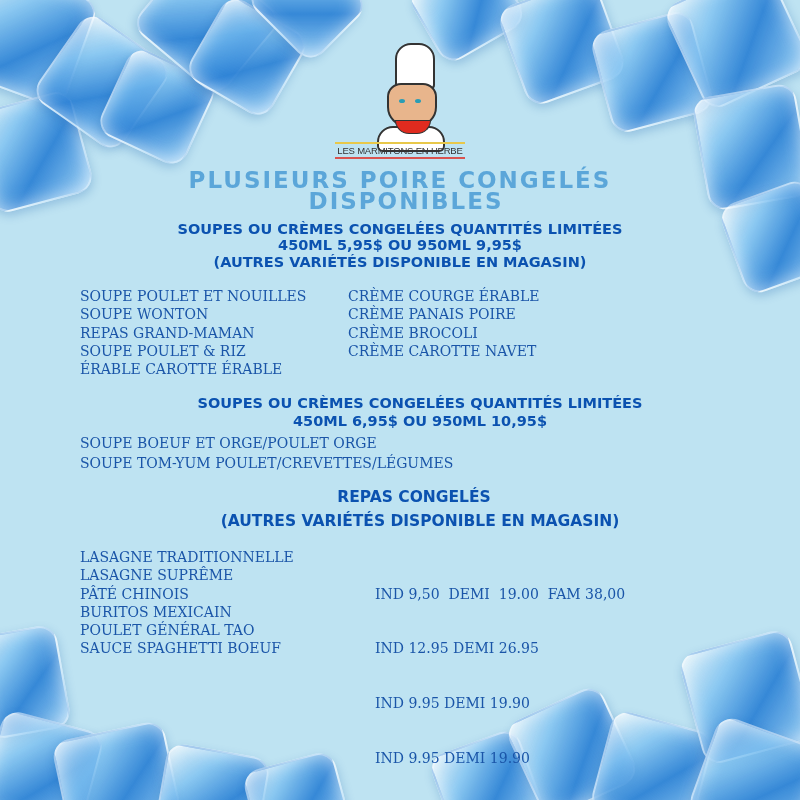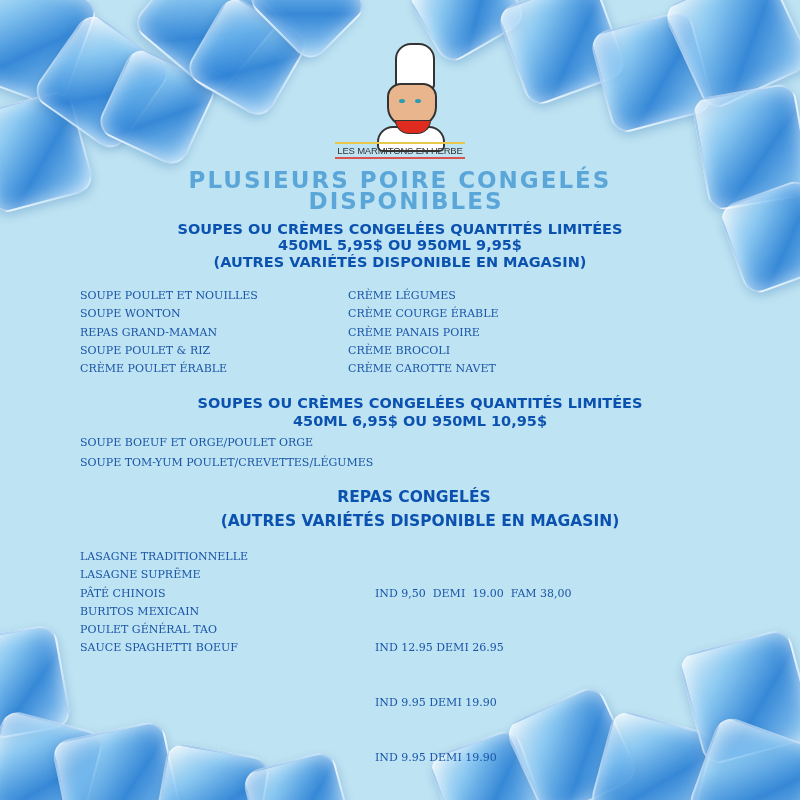--- a/index.html
+++ b/index.html
@@ -10,21 +10,21 @@
   .logo { position:absolute; left:335px; top:38px; width:130px; height:120px; }
   .chef-hat { position:absolute; left:60px; top:5px; width:36px; height:42px; background:#fff; border:2px solid #333; border-radius:16px 16px 4px 4px; }
   .chef-face { position:absolute; left:52px; top:45px; width:46px; height:40px; background:#e8b58c; border:2px solid #333; border-radius:14px 14px 20px 20px; }
   .chef-eye { position:absolute; top:14px; width:6px; height:4px; background:#2a9db5; border-radius:50%; }
   .chef-scarf { position:absolute; left:60px; top:82px; width:34px; height:12px; background:#e02b1f; border:1px solid #333; border-radius:0 0 16px 16px; }
   .chef-body { position:absolute; left:42px; top:88px; width:64px; height:22px; background:#fff; border:2px solid #333; border-radius:16px 16px 6px 6px; }
   .logo-bar { position:absolute; left:0; width:130px; height:2px; }
   .logo-text { position:absolute; left:0; top:107px; width:130px; text-align:center; font-family:"Liberation Sans", sans-serif; font-size:9.5px; color:#333; letter-spacing:-0.2px; }
   .title { position:absolute; left:0; width:800px; text-align:center; font-family:"DejaVu Sans", sans-serif; font-weight:bold; color:#5ba6d9; font-size:23px; letter-spacing:2px; line-height:20px; }
   .head { position:absolute; left:0; width:800px; text-align:center; font-family:"DejaVu Sans", sans-serif; font-weight:bold; color:#0b52b0; font-size:14.5px; line-height:15px; }
-  .list { position:absolute; font-family:"DejaVu Serif", serif; color:#1a55a8; font-size:11px; line-height:18.3px; white-space:nowrap; }
+  .list { position:absolute; font-family:"DejaVu Serif", serif; color:#1a55a8; font-size:14px; line-height:18.3px; white-space:nowrap; }
   .row { height:18.3px; }
 </style>
 </head>
 <body>
 
 <div>
   <div class="ice" style="left:-30px;top:-20px;width:110px;height:110px;transform:rotate(20deg);"></div>
   <div class="ice" style="left:-20px;top:100px;width:100px;height:100px;transform:rotate(-15deg);"></div>
   <div class="ice" style="left:50px;top:30px;width:100px;height:100px;transform:rotate(35deg);"></div>
   <div class="ice" style="left:110px;top:60px;width:90px;height:90px;transform:rotate(25deg);"></div>
@@ -73,24 +73,23 @@
 <div>
   <div class="head" style="top:222px;left:0;">SOUPES OU CRÈMES CONGELÉES QUANTITÉS LIMITÉES</div>
   <div class="head" style="top:238px;">450ML 5,95$ OU 950ML 9,95$</div>
   <div class="head" style="top:255px;">(AUTRES VARIÉTÉS DISPONIBLE EN MAGASIN)</div>
 
   <div class="list" style="left:80px;top:287px;">
     <div class="row">SOUPE POULET ET NOUILLES</div>
     <div class="row">SOUPE WONTON</div>
     <div class="row">REPAS GRAND-MAMAN</div>
     <div class="row">SOUPE POULET &amp; RIZ</div>
-    <div class="row">CRÈME POULET ÉRABLE</div>
+    <div class="row">ÉRABLE CAROTTE ÉRABLE</div>
   </div>
   <div class="list" style="left:348px;top:287px;">
-    <div class="row">CRÈME LÉGUMES</div>
     <div class="row">CRÈME COURGE ÉRABLE</div>
     <div class="row">CRÈME PANAIS POIRE</div>
     <div class="row">CRÈME BROCOLI</div>
     <div class="row">CRÈME CAROTTE NAVET</div>
   </div>
 </div>
 
 <div>
   <div class="head" style="top:396px;left:20px;">SOUPES OU CRÈMES CONGELÉES QUANTITÉS LIMITÉES</div>
   <div class="head" style="top:414px;left:20px;">450ML 6,95$ OU 950ML 10,95$</div>

